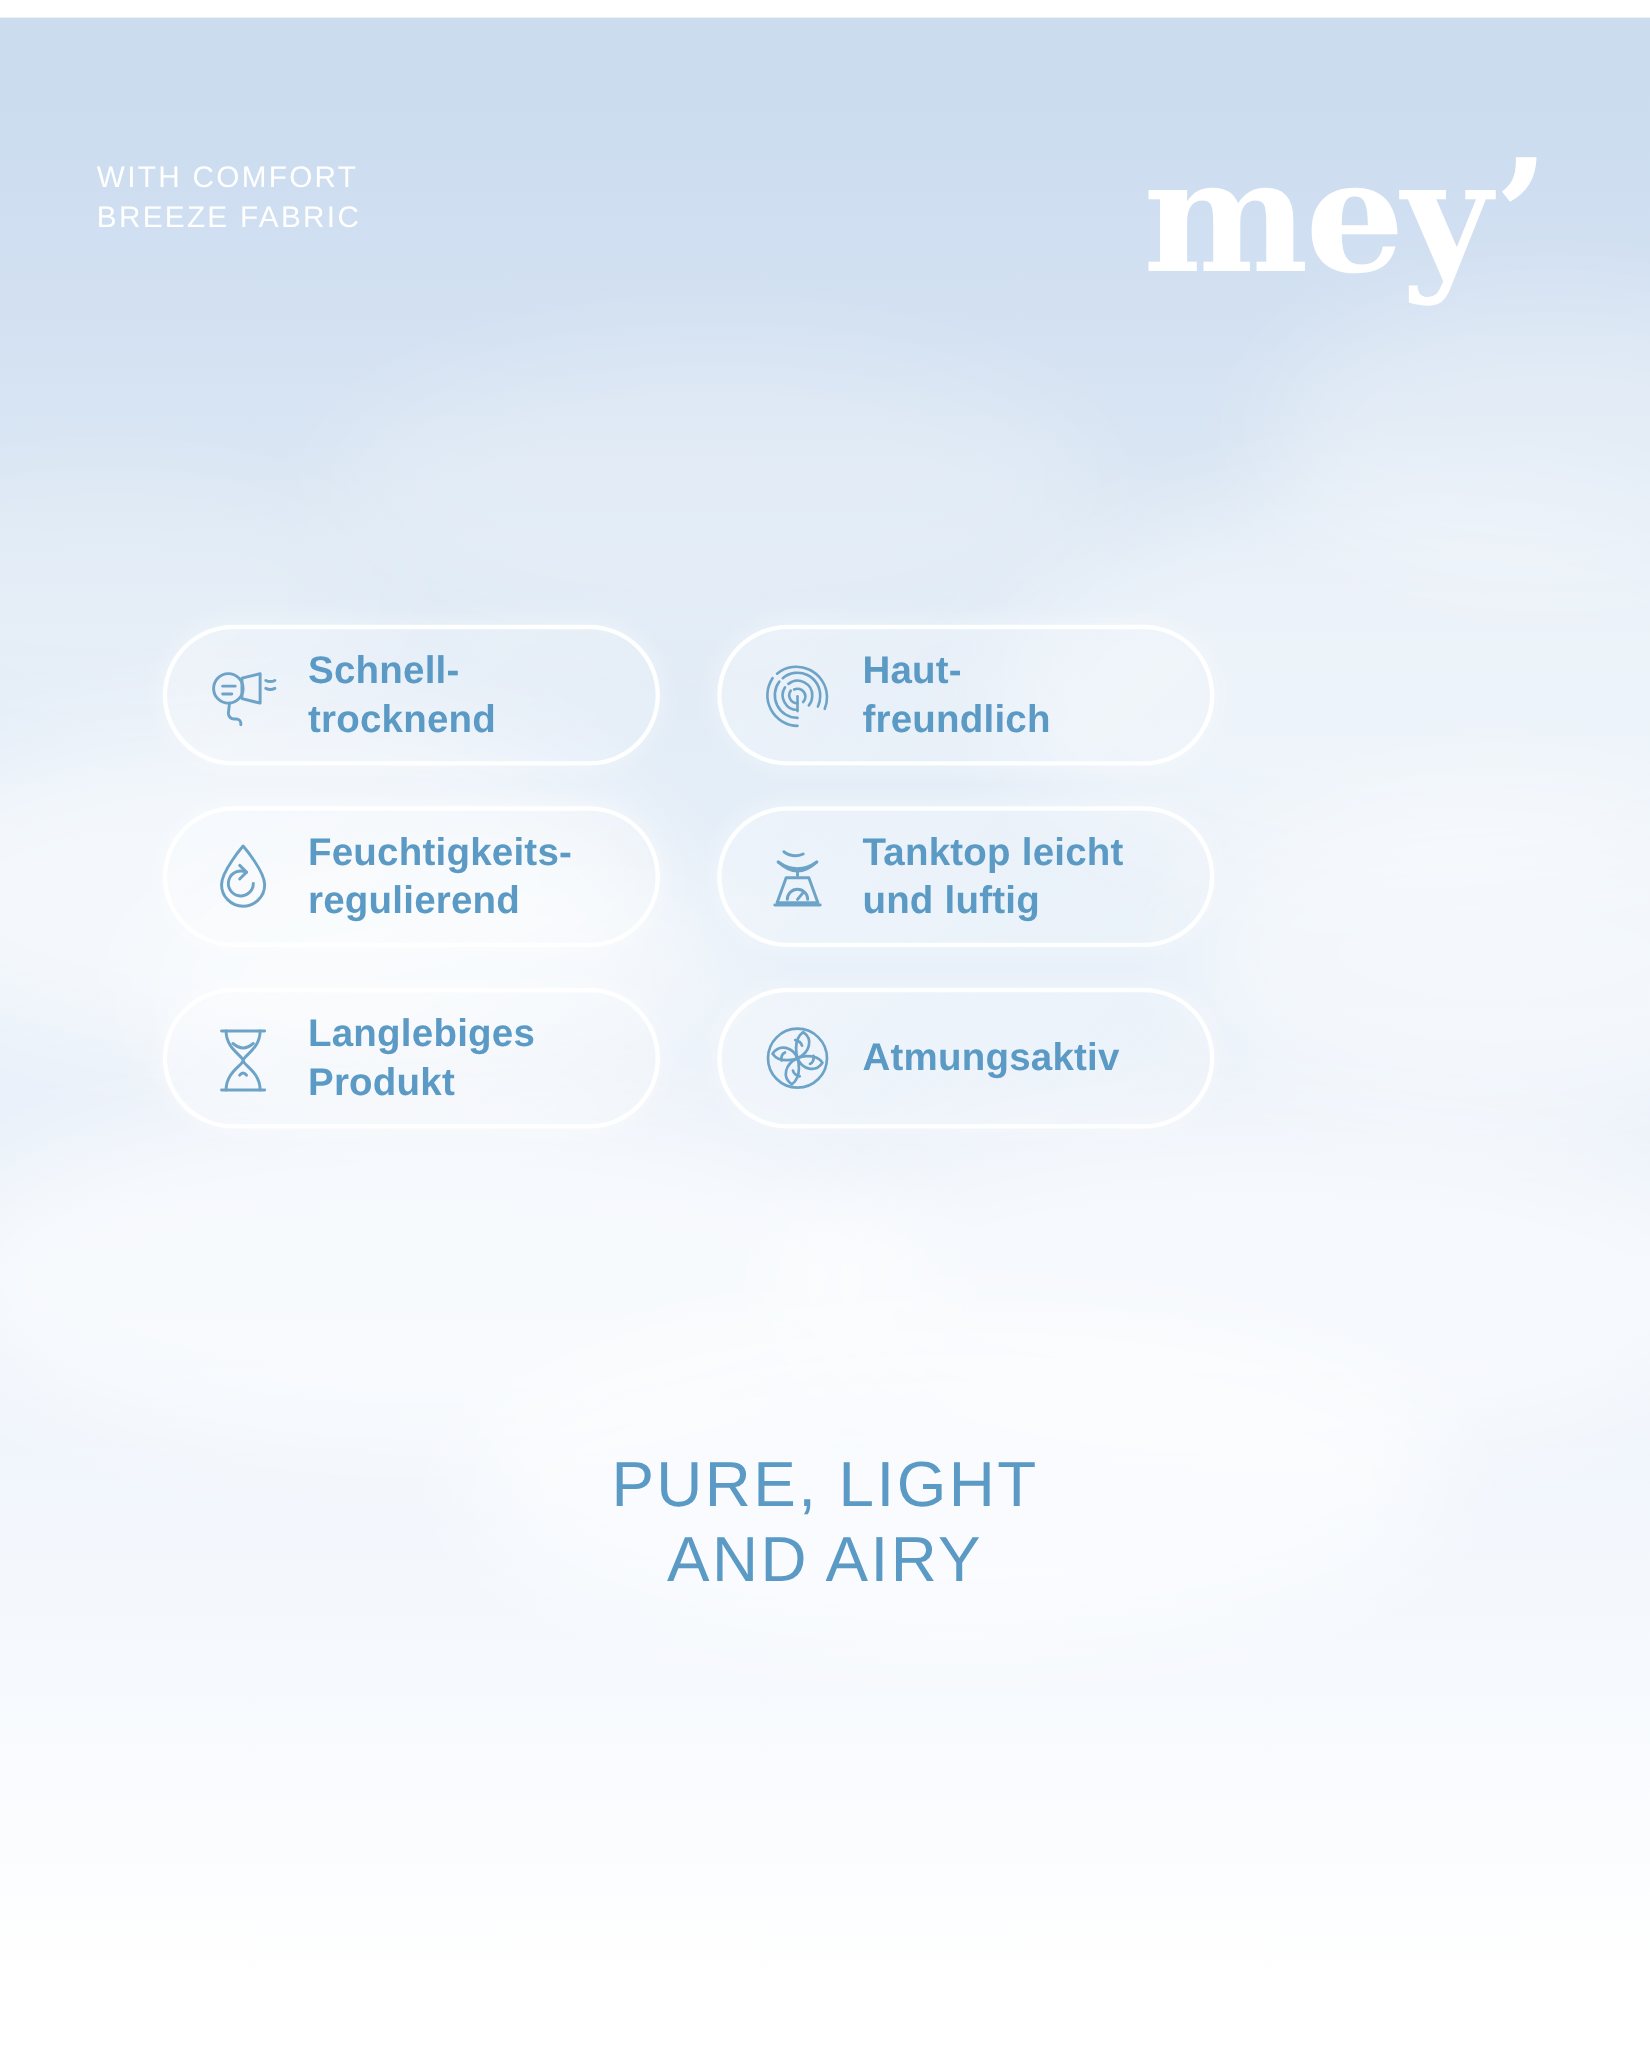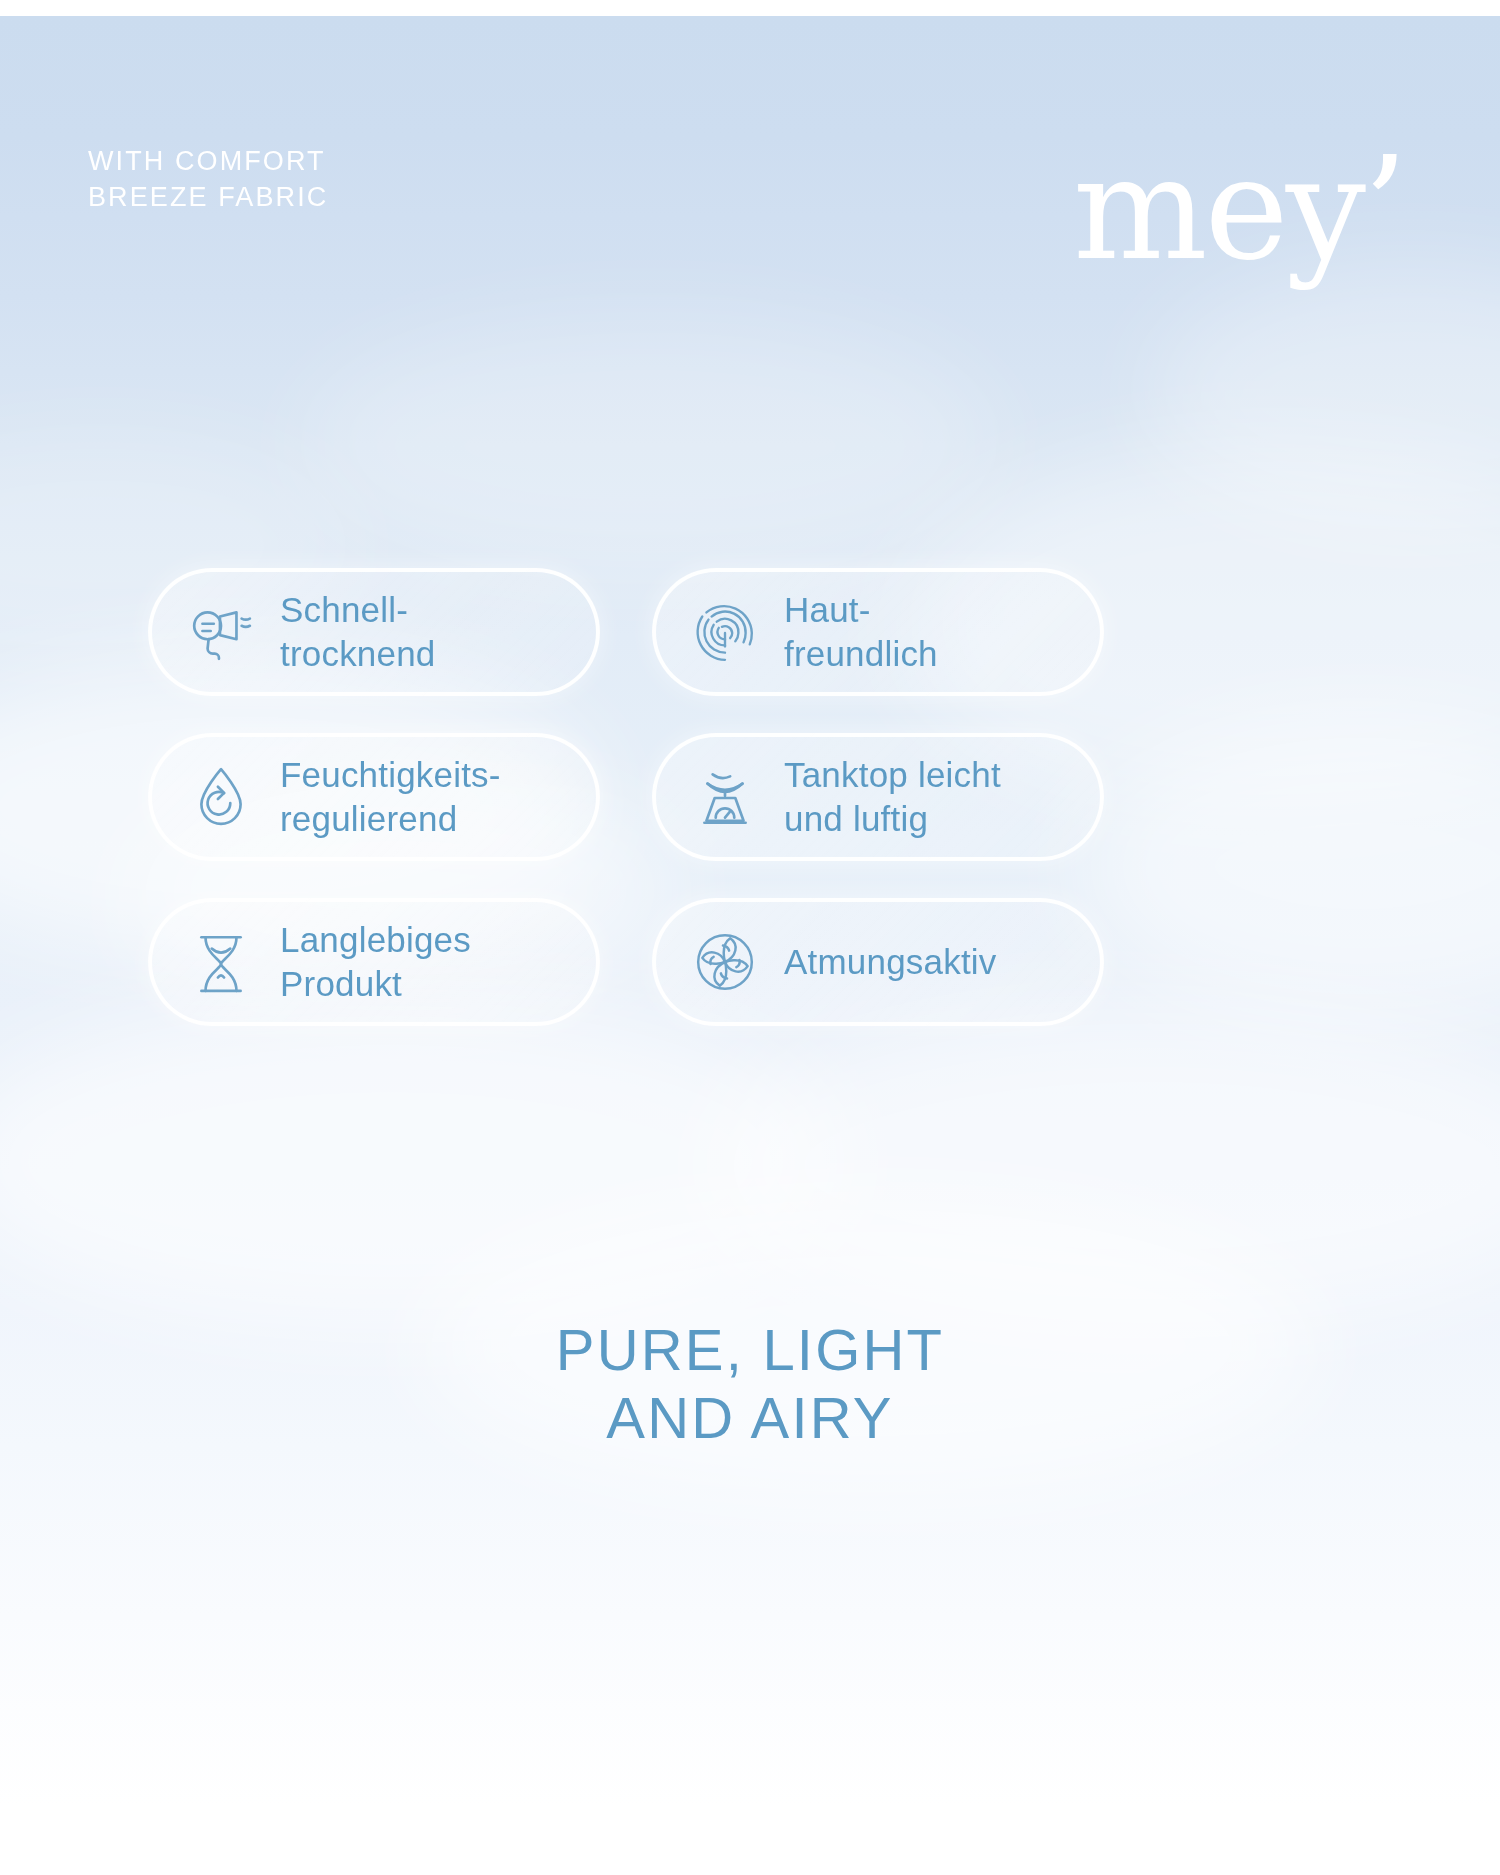--- a/index.html
+++ b/index.html
@@ -67,25 +67,25 @@
     font-size:27px;
     font-weight:500;
     letter-spacing:2.1px;
     line-height:1.33;
     white-space:pre-line;
   }
 
   .logo {
     position:absolute;
     right:95px;
-    top:122px;
+    top:110px;
     color:#ffffff;
     font-family:"DejaVu Serif", serif;
     font-size:142px;
-    font-weight:400;
+    font-weight:700;
     line-height:1;
     letter-spacing:-3px;
   }
 
   
   .pill-grid {
     position:absolute;
     left:148px;
     top:552px;
     width:1208px;
@@ -115,21 +115,21 @@
     display:flex;
     align-items:center;
     justify-content:center;
     color:#6ea3c8;
   }
   .pill-icon svg { width:100%; height:100%; display:block; }
 
   .pill-label {
     color:#5b9ac4;
     font-size:35px;
-    font-weight:400;
+    font-weight:700;
     line-height:1.27;
     white-space:pre-line;
     letter-spacing:0.2px;
   }
 
   
   .headline {
     position:absolute;
     left:0;
     right:0;

